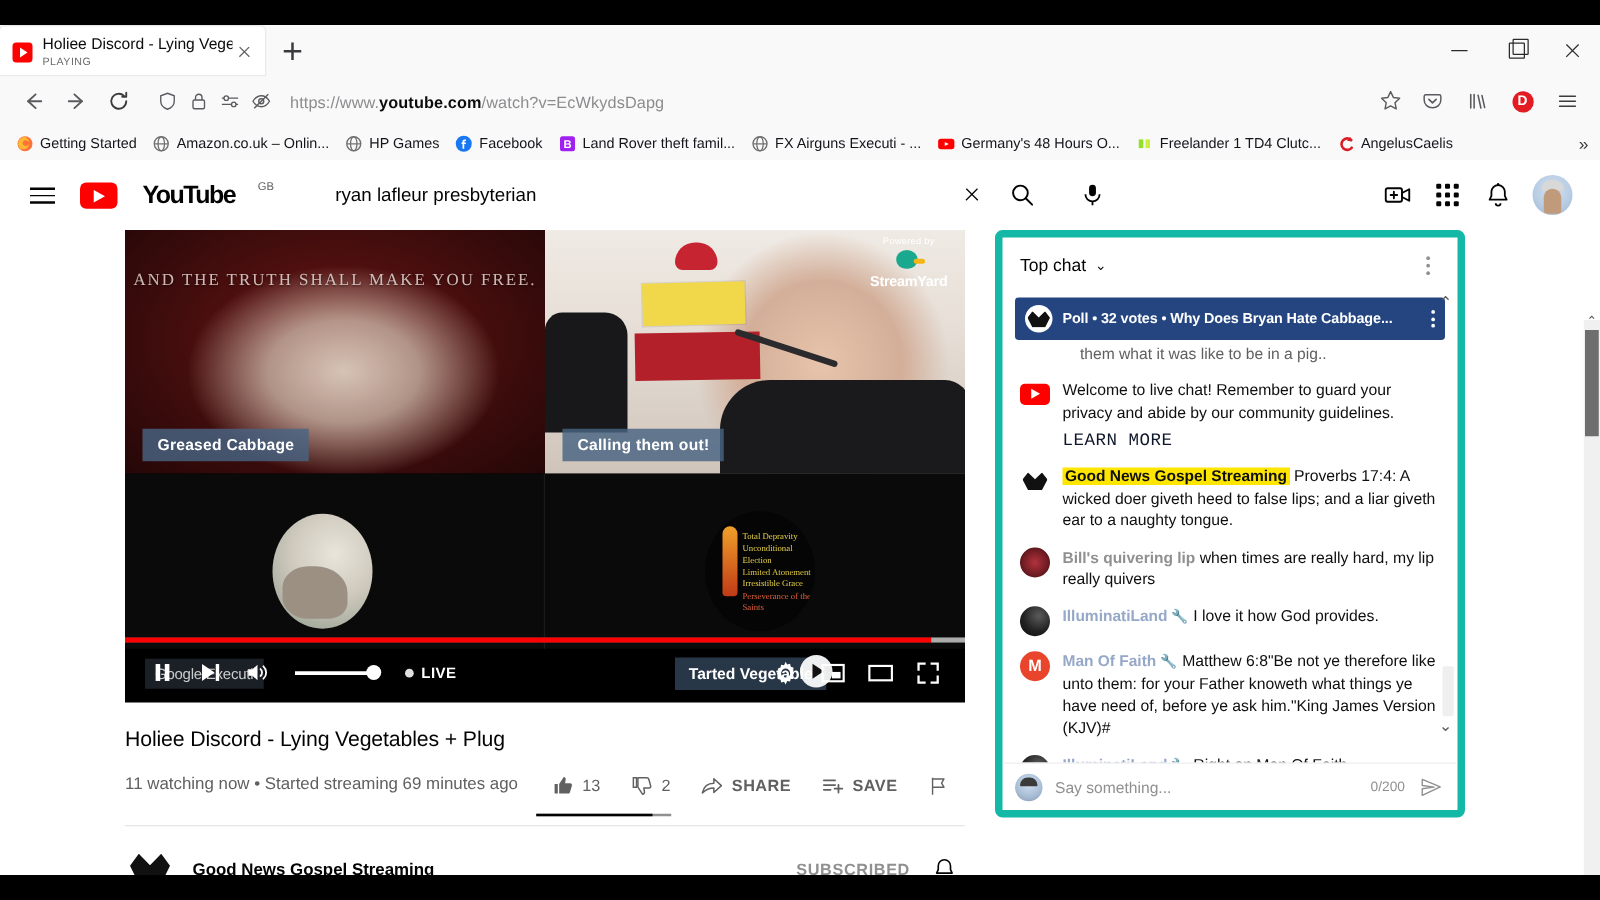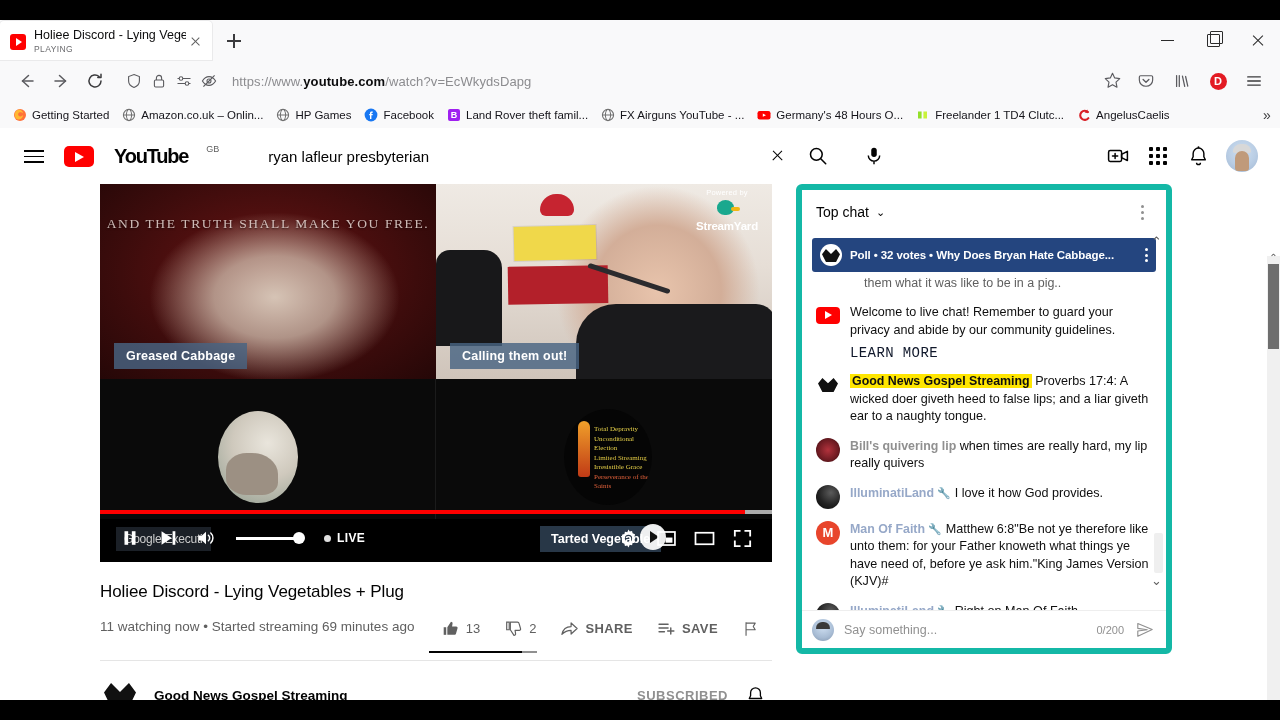--- a/index.html
+++ b/index.html
@@ -594,21 +594,21 @@
               <text x="7" y="10.4" font-size="9" font-family="Liberation Sans, sans-serif" font-weight="700" fill="#fff" text-anchor="middle">B</text>
             </svg></span>
         <span>Land Rover theft famil...</span>
       </div>
       <div class="bm">
         <span class="bmicon"><svg width="14" height="14" viewBox="0 0 14 14">
               <circle cx="7" cy="7" r="5.6" fill="none" stroke="#707070" stroke-width="1.1"></circle>
               <ellipse cx="7" cy="7" rx="2.6" ry="5.6" fill="none" stroke="#707070" stroke-width="1"></ellipse>
               <path d="M1.5 7 H12.5" stroke="#707070" stroke-width="1"></path>
             </svg></span>
-        <span>FX Airguns YouTube - ...</span>
+        <span>FX Airguns Executi - ...</span>
       </div>
       <div class="bm">
         <span class="bmicon"><svg width="14" height="14" viewBox="0 0 14 14">
               <rect x="0.5" y="3" width="13" height="8.4" rx="2.2" fill="#ff0000"></rect>
               <path d="M5.8 5.6 L9 7.2 L5.8 8.8Z" fill="#fff"></path>
             </svg></span>
         <span>Germany's 48 Hours O...</span>
       </div>
       <div class="bm">
         <span class="bmicon"><svg width="14" height="14" viewBox="0 0 14 14">
@@ -726,21 +726,21 @@
           <div class="lower">
             <div class="half l">
               <span class="cat-av"></span>
             </div>
             <div class="half r">
               <span class="logo-av">
                 <span class="flame"></span>
                 <span class="tul">
                   <div>Total Depravity</div>
                     <div>Unconditional Election</div>
-                    <div>Limited Streaming</div>
+                    <div>Limited Atonement</div>
                     <div>Irresistible Grace</div>
                     <div>Perseverance of the Saints</div>
                 </span>
               </span>
             </div>
           </div>
 
           <div class="ghost-caption2">Google Executi</div>
           <div class="ghost-caption">Tarted Vegetable</div>
           <div class="big-play-ghost"></div>

